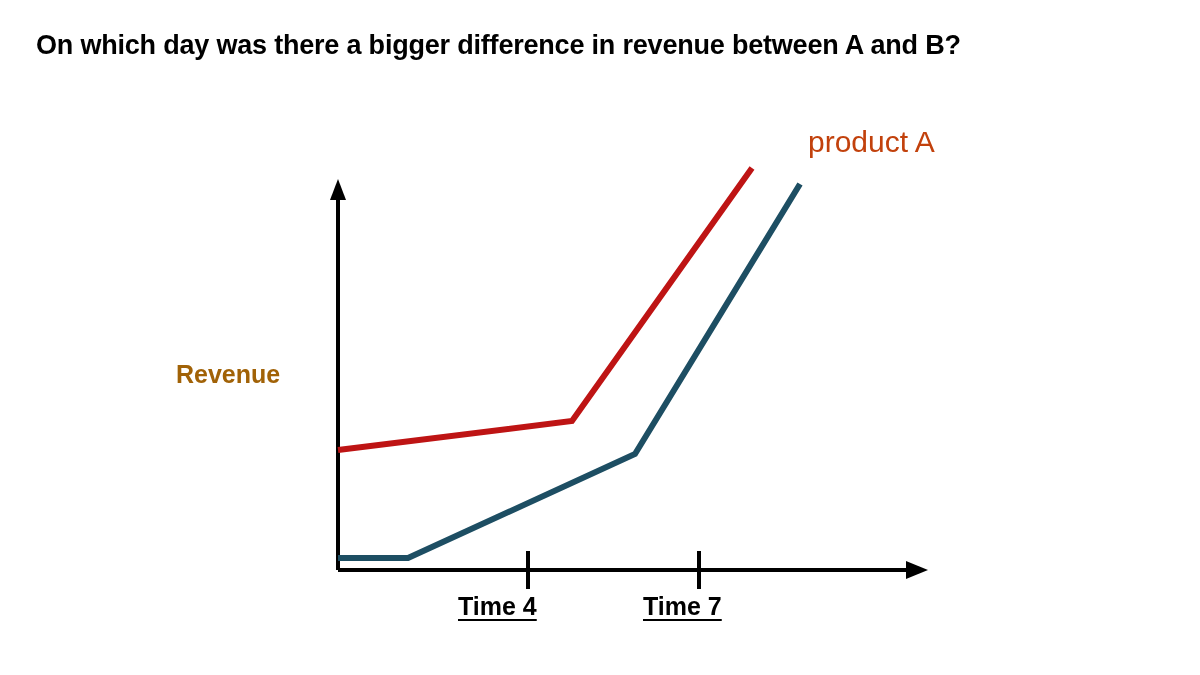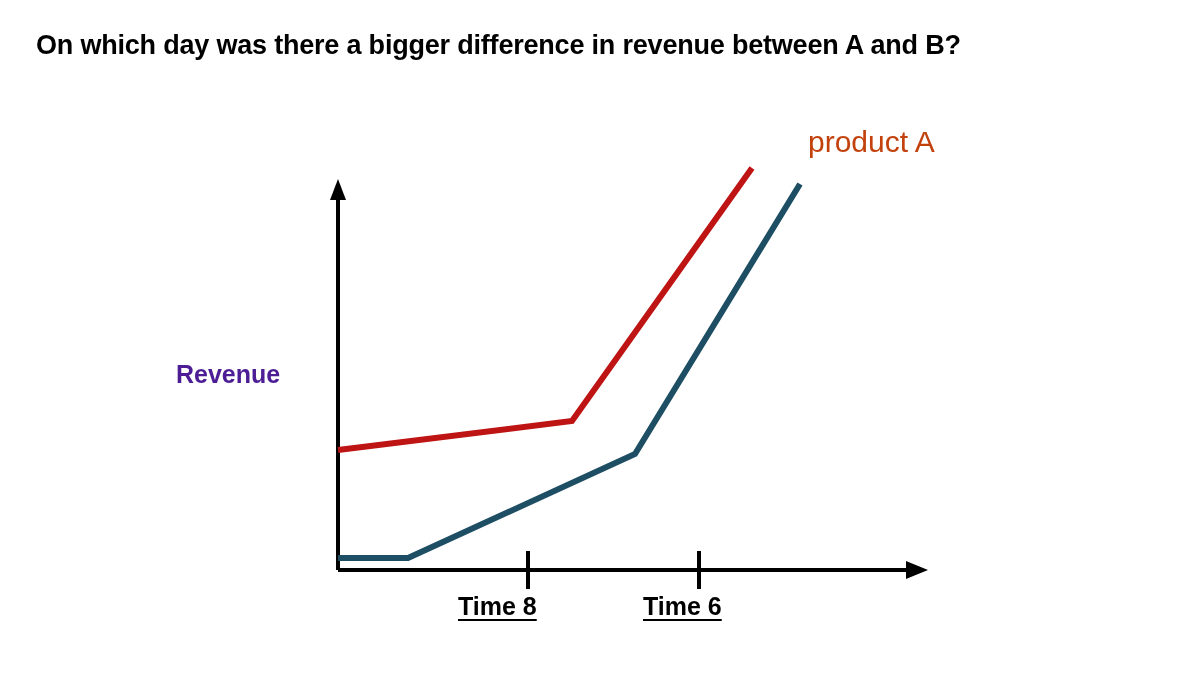--- a/index.html
+++ b/index.html
@@ -56,21 +56,21 @@
     overflow: visible;
   }
 
   .axis-label-revenue {
     position: absolute;
     left: 176px;
     top: 360px;
     font-family: "Liberation Sans", sans-serif;
     font-weight: bold;
     font-size: 25px;
-    color: #4c1d95;
+    color: #a16207;
     white-space: nowrap;
   }
 
   .tick-label {
     position: absolute;
     font-family: "Liberation Sans", sans-serif;
     font-weight: bold;
     font-size: 25px;
     color: #000000;
     white-space: nowrap;
@@ -121,21 +121,21 @@
       <line x1="528" y1="551" x2="528" y2="589" stroke="#000000" stroke-width="4"></line>
       <line x1="699" y1="551" x2="699" y2="589" stroke="#000000" stroke-width="4"></line>
 
       <polyline points="338,450 572,421 752,168" fill="none" stroke="#BE1414" stroke-width="6" stroke-linejoin="miter" stroke-linecap="butt"></polyline>
 
       <polyline points="338,558 408,558 635,454 800,184" fill="none" stroke="#1D4E63" stroke-width="6" stroke-linejoin="miter" stroke-linecap="butt"></polyline>
     </svg>
 
     <div class="axis-label-revenue">Revenue</div>
 
-    <div class="tick-label" id="tick-label-0">Time 8</div>
+    <div class="tick-label" id="tick-label-0">Time 4</div>
 
-    <div class="tick-label" id="tick-label-1">Time 6</div>
+    <div class="tick-label" id="tick-label-1">Time 7</div>
 
     <div class="series-label" id="series-label-a">product A</div>
 
 
   </div>
 </div>
 
 </body></html>

